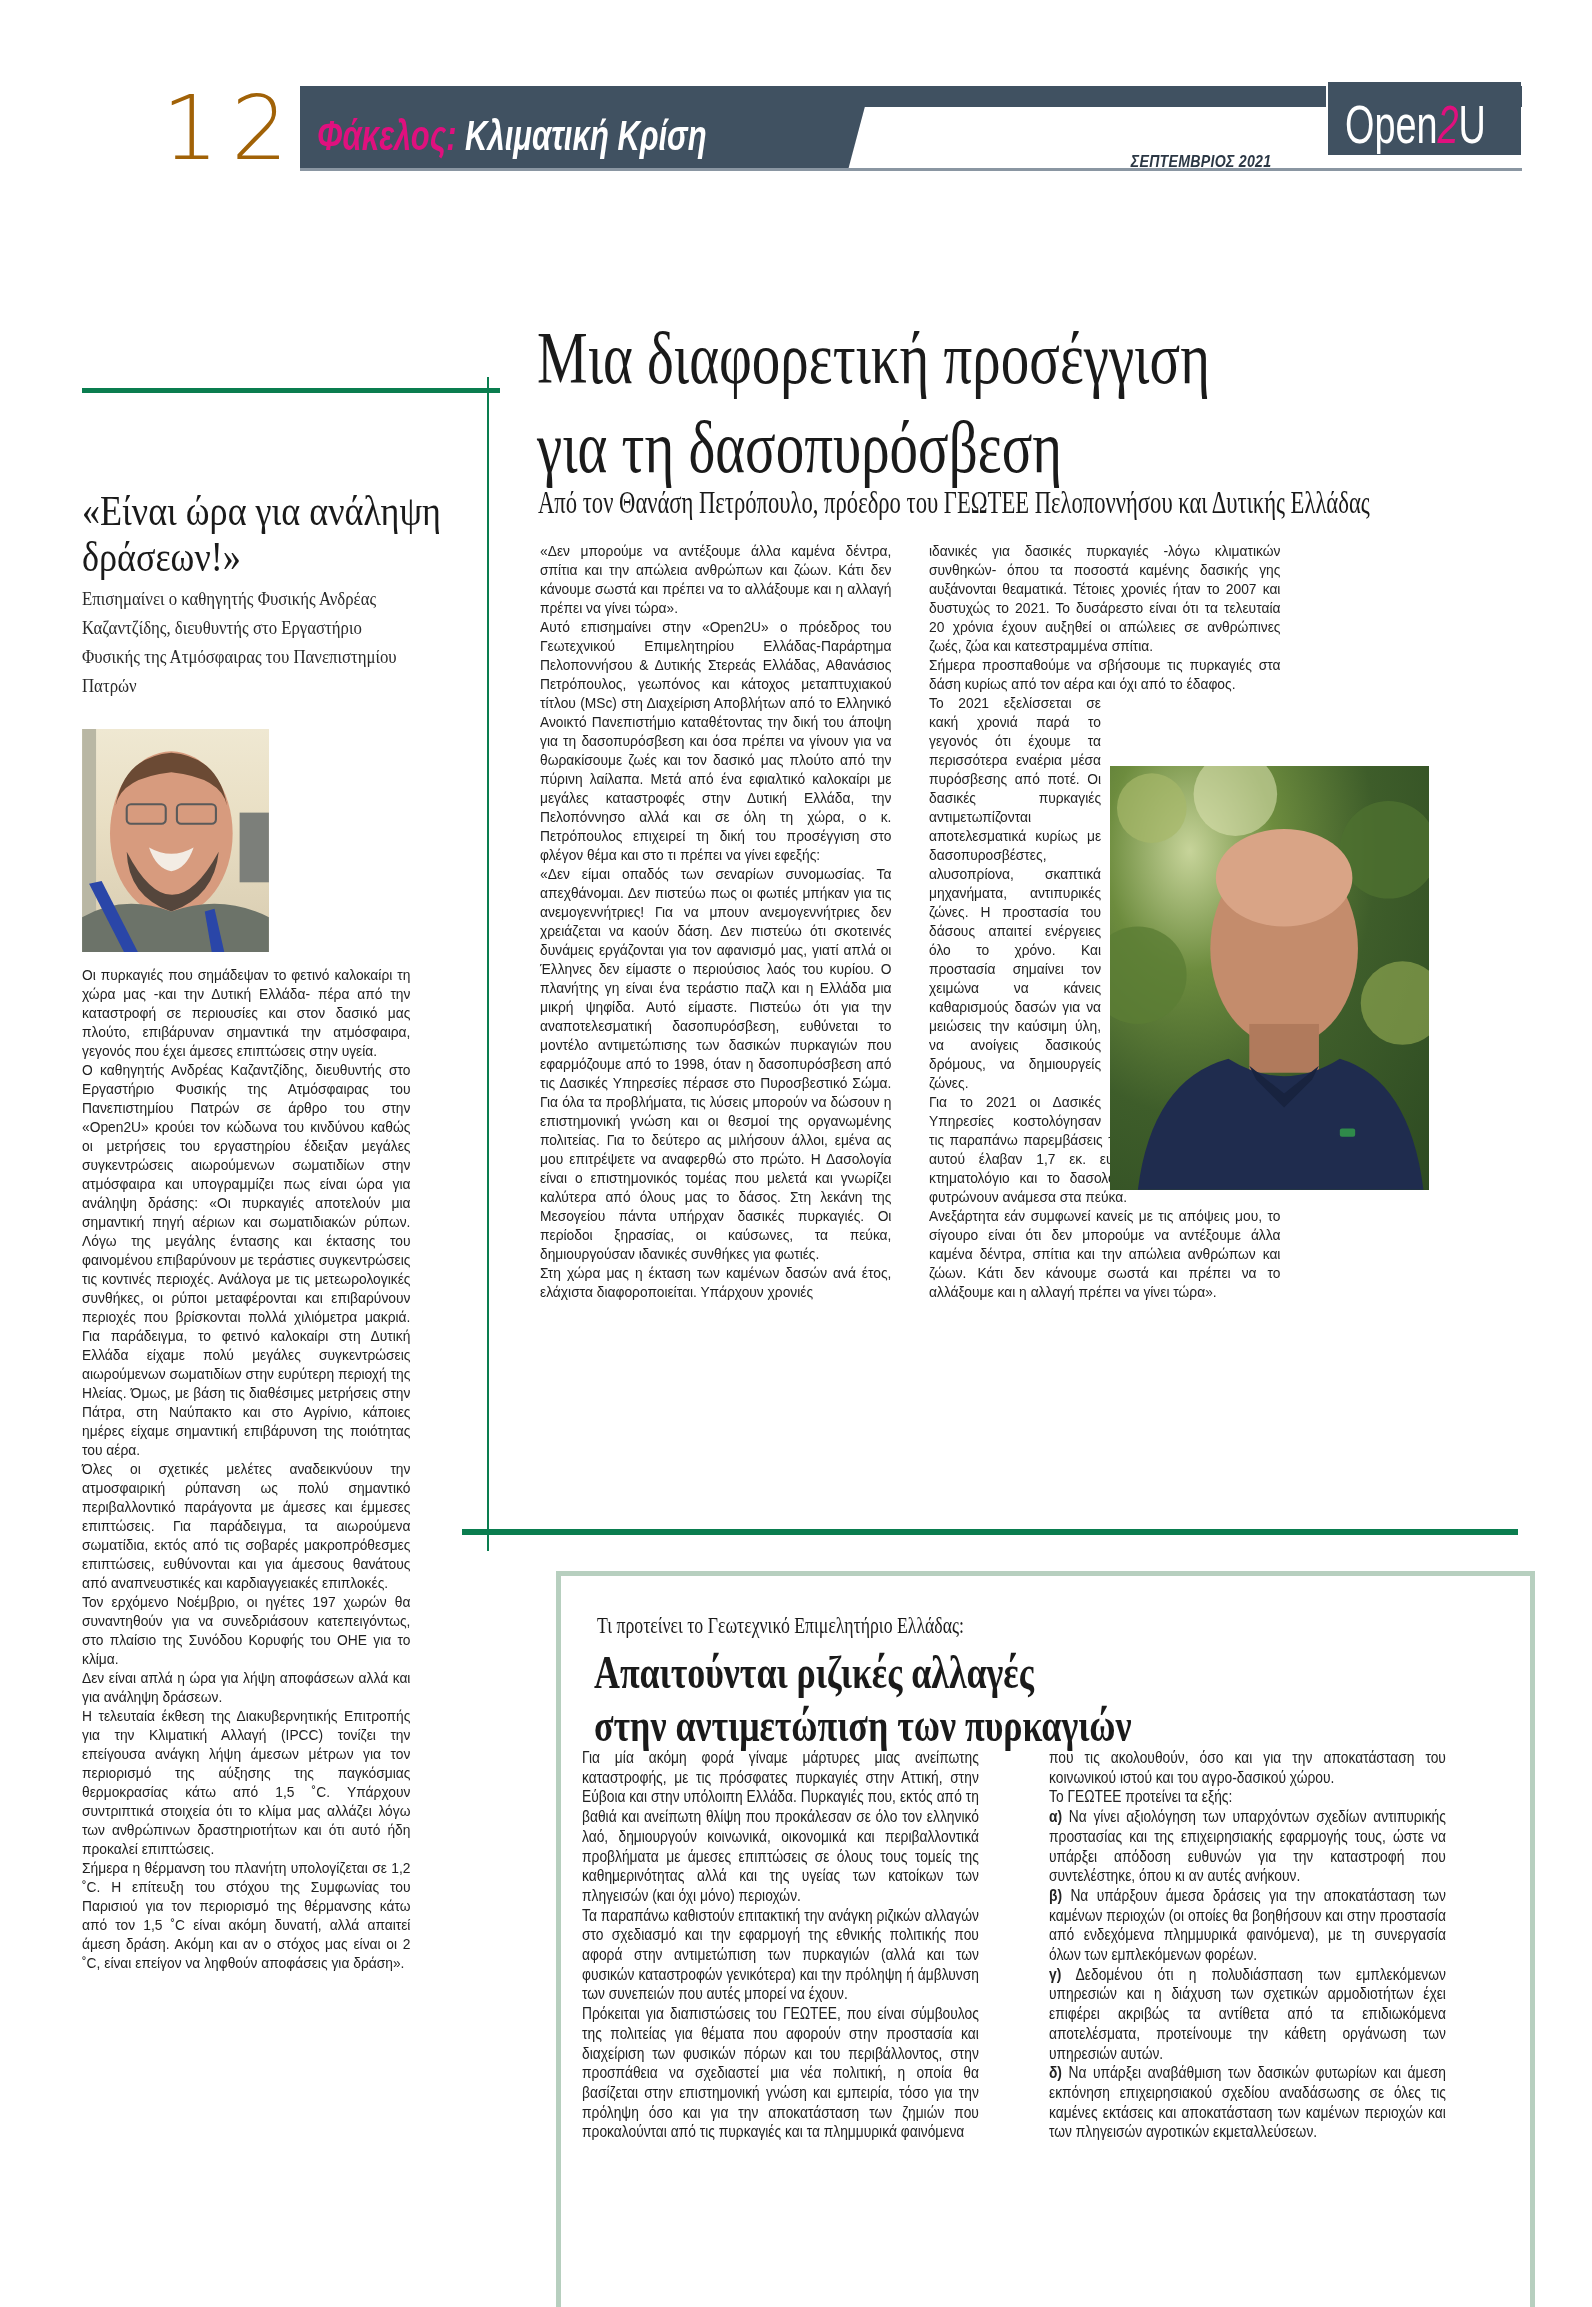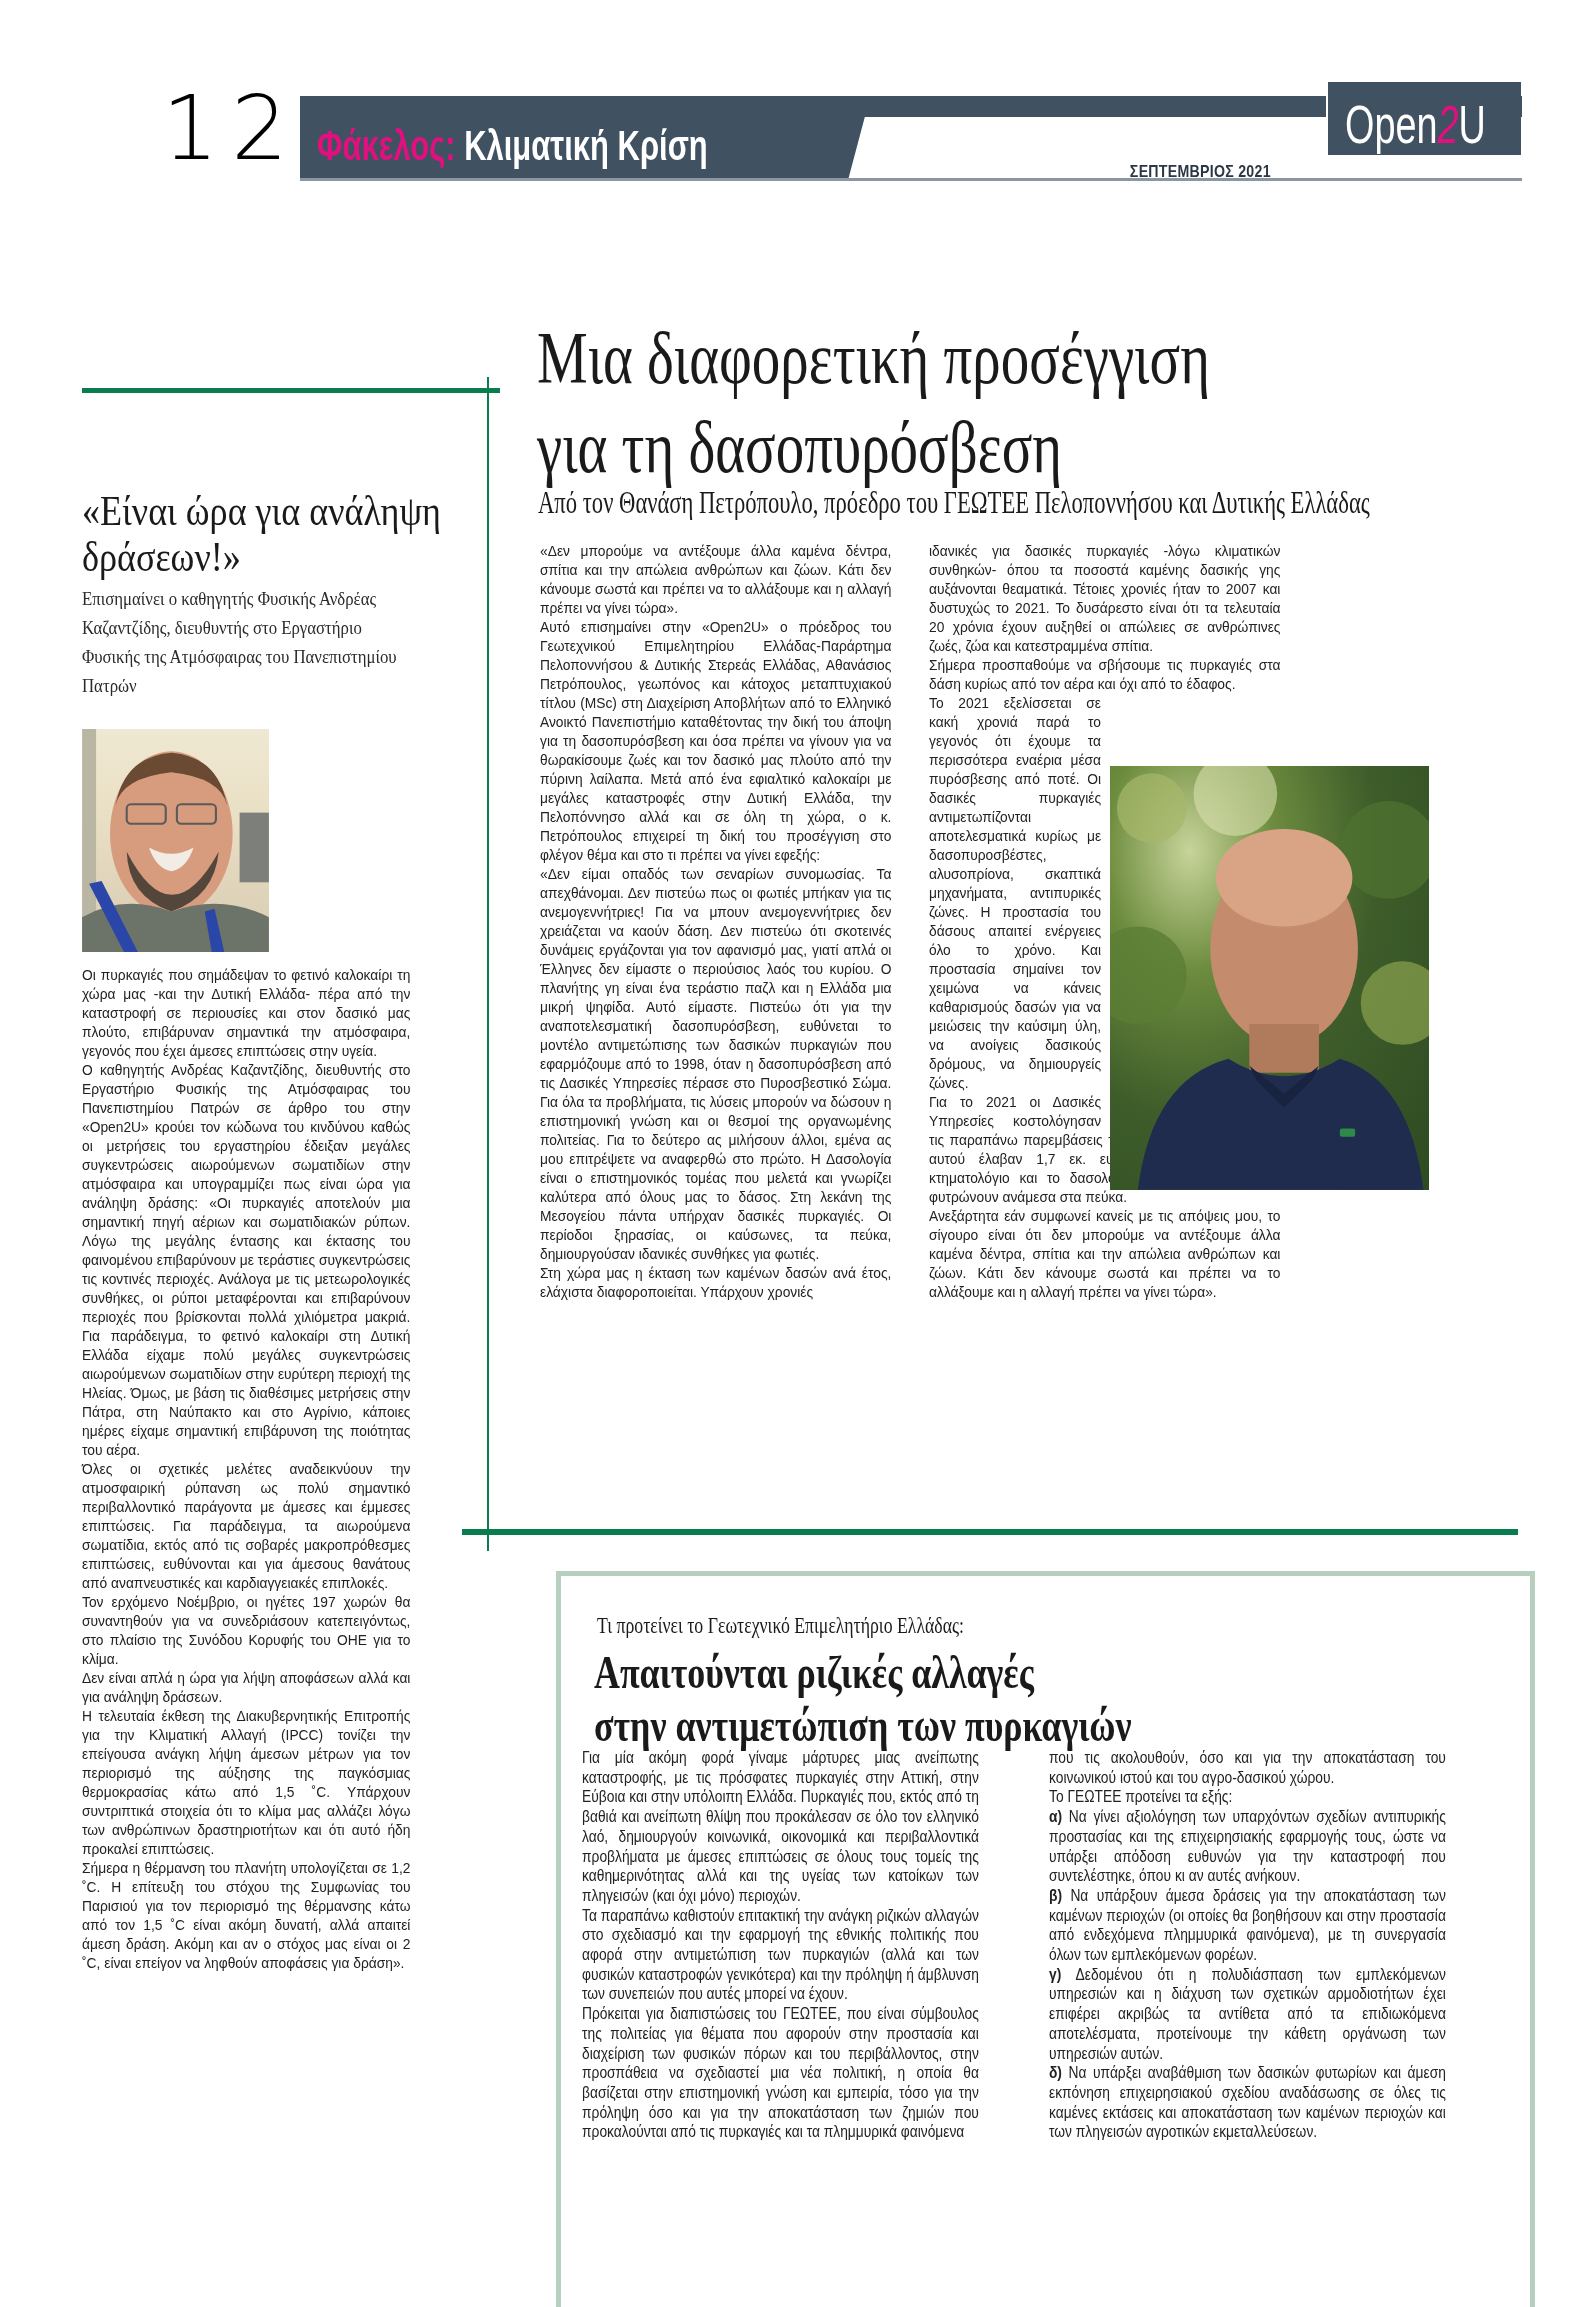--- a/index.html
+++ b/index.html
@@ -1,21 +1,21 @@
 <!DOCTYPE html>
 <html style="font-size:11px"><head>
 <meta charset="utf-8">
 <style>
   * { box-sizing: border-box; margin: 0; padding: 0; }
   html, body { width: 1593px; height: 2307px; background: #ffffff; overflow: hidden; }
   body { position: relative; font-family: "Liberation Sans", sans-serif; color: #1e1e1e; }
 
   
-  .page-num { position: absolute; left: 162px; top: 84px; font-family: "DejaVu Sans", sans-serif; font-weight: 200; font-size: 89px; line-height: 1; color: #000000; letter-spacing: 12.6px; }
-  .header-band { position: absolute; left: 300px; top: 96px; width: 1222px; height: 85px; }
+  .page-num { position: absolute; left: 162px; top: 84px; font-family: "DejaVu Sans", sans-serif; font-weight: 200; font-size: 89px; line-height: 1; color: #a16207; letter-spacing: 12.6px; }
+  .header-band { position: absolute; left: 300px; top: 86px; width: 1222px; height: 85px; font-style: italic; }
   .band-dark { position: absolute; left: 0; top: 0; width: 1222px; height: 21px; background: #405161; }
   .band-left { position: absolute; left: 0; top: 0; width: 565px; height: 84px; background: #405161; clip-path: polygon(0 0, 100% 0, 100% 24%, 97% 100%, 0 100%); }
   .band-bottom-line { position: absolute; left: 0; top: 82px; width: 1222px; height: 2.1px; background: #8a96a2; }
   .band-bottom-line2 { position: absolute; left: 0; top: 84px; width: 1222px; height: 0.7px; background: #8a96a2; }
   .section-title { position: absolute; left: 16.7px; top: 21px; font-family: "Liberation Sans", sans-serif; font-weight: bold; font-size: 43px; line-height: 56px; transform: scaleX(0.72); transform-origin: left center; white-space: nowrap; }
   .section-prefix { color: #e0107e; }
   .section-name { color: #ffffff; }
   .issue-date { position: absolute; right: 251px; top: 66px; font-family: "Liberation Sans", sans-serif; font-weight: bold; font-size: 16.7px; color: #2b3744; transform: scaleX(0.85); transform-origin: right center; letter-spacing: 0.3px; }
   .logo-box { position: absolute; left: 1326px; top: 82px; width: 195px; height: 73px; background: #405161; border-left: 2.8px solid #ffffff; }
   .logo-text { position: absolute; left: 16.7px; top: 11px; color: #ffffff; font-family: "Liberation Sans", sans-serif; font-size: 54px; line-height: 63px; transform: scaleX(0.7); transform-origin: left center; white-space: nowrap; }

